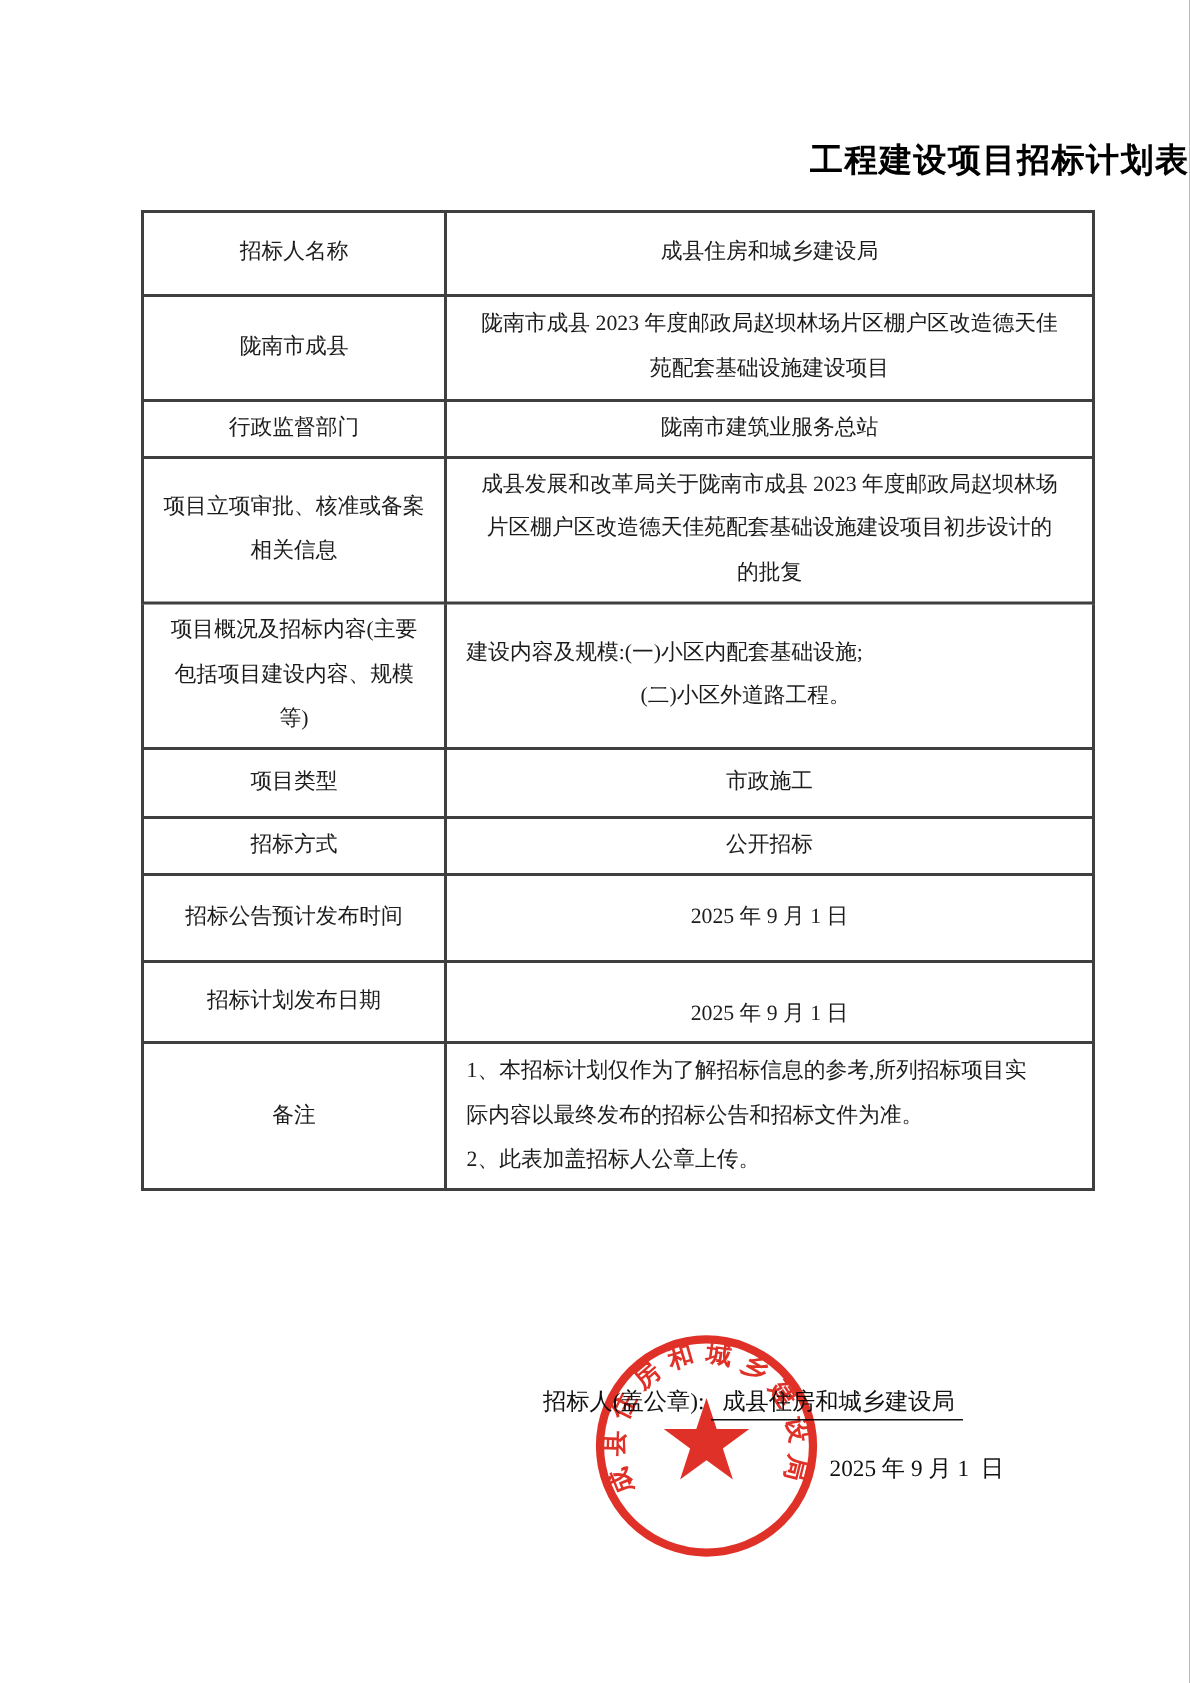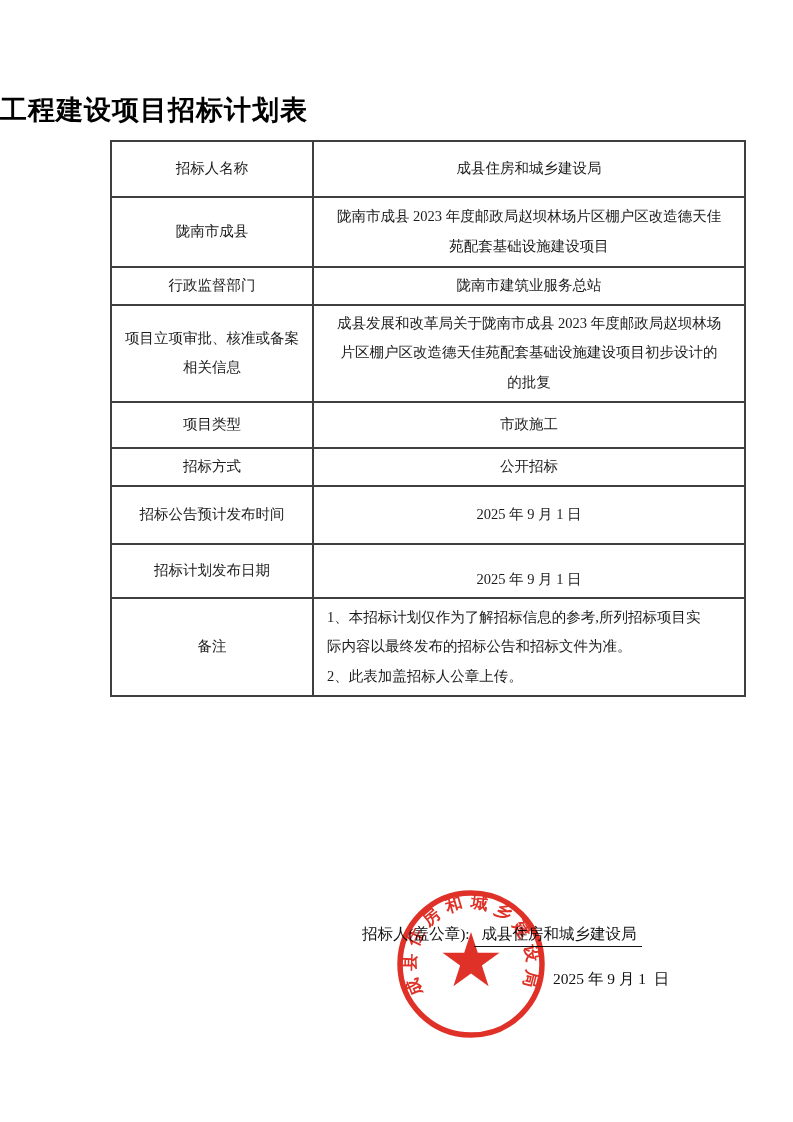--- a/index.html
+++ b/index.html
@@ -12,30 +12,30 @@
     background: #ffffff;
     font-family: "Liberation Serif", "DejaVu Serif", serif;
     color: #1c1c1c;
     overflow: hidden;
   }
   .doc-title {
     position: absolute;
     top: 92px;
     left: 0;
     width: 100%;
-    text-align: left;
-    font-size: 27px;
+    text-align: right;
+    font-size: 22px;
     font-weight: 700;
     letter-spacing: 1px;
     color: #000;
   }
   table.bid-table {
     position: absolute;
     top: 140px;
-    left: 110px;
+    left: 94px;
     width: 634px;
     border-collapse: collapse;
     table-layout: fixed;
     font-family: Liberation Serif, serif;
   }
   table.bid-table td {
     border: 2px solid #3f3f3f;
     font-size: 14.5px;
     line-height: 2.05;
     vertical-align: middle;
@@ -117,20 +117,27 @@
         <td class="lbl">行政监督部门</td>
         <td class="val">陇南市建筑业服务总站</td>
       </tr>
       <tr class="r4">
         <td class="lbl">项目立项审批、核准或备案
 相关信息</td>
         <td class="val">成县发展和改革局关于陇南市成县 2023 年度邮政局赵坝林场
 片区棚户区改造德天佳苑配套基础设施建设项目初步设计的
 的批复</td>
       </tr>
+      <tr class="r5">
+        <td class="lbl">项目概况及招标内容(主要
+包括项目建设内容、规模
+等)</td>
+        <td class="val left">建设内容及规模:(一)小区内配套基础设施;
+　　　　　　　　(二)小区外道路工程。</td>
+      </tr>
       <tr class="r6">
         <td class="lbl">项目类型</td>
         <td class="val">市政施工</td>
       </tr>
       <tr class="r9">
         <td class="lbl">招标方式</td>
         <td class="val">公开招标</td>
       </tr>
       <tr class="r10">
         <td class="lbl">招标公告预计发布时间</td>

